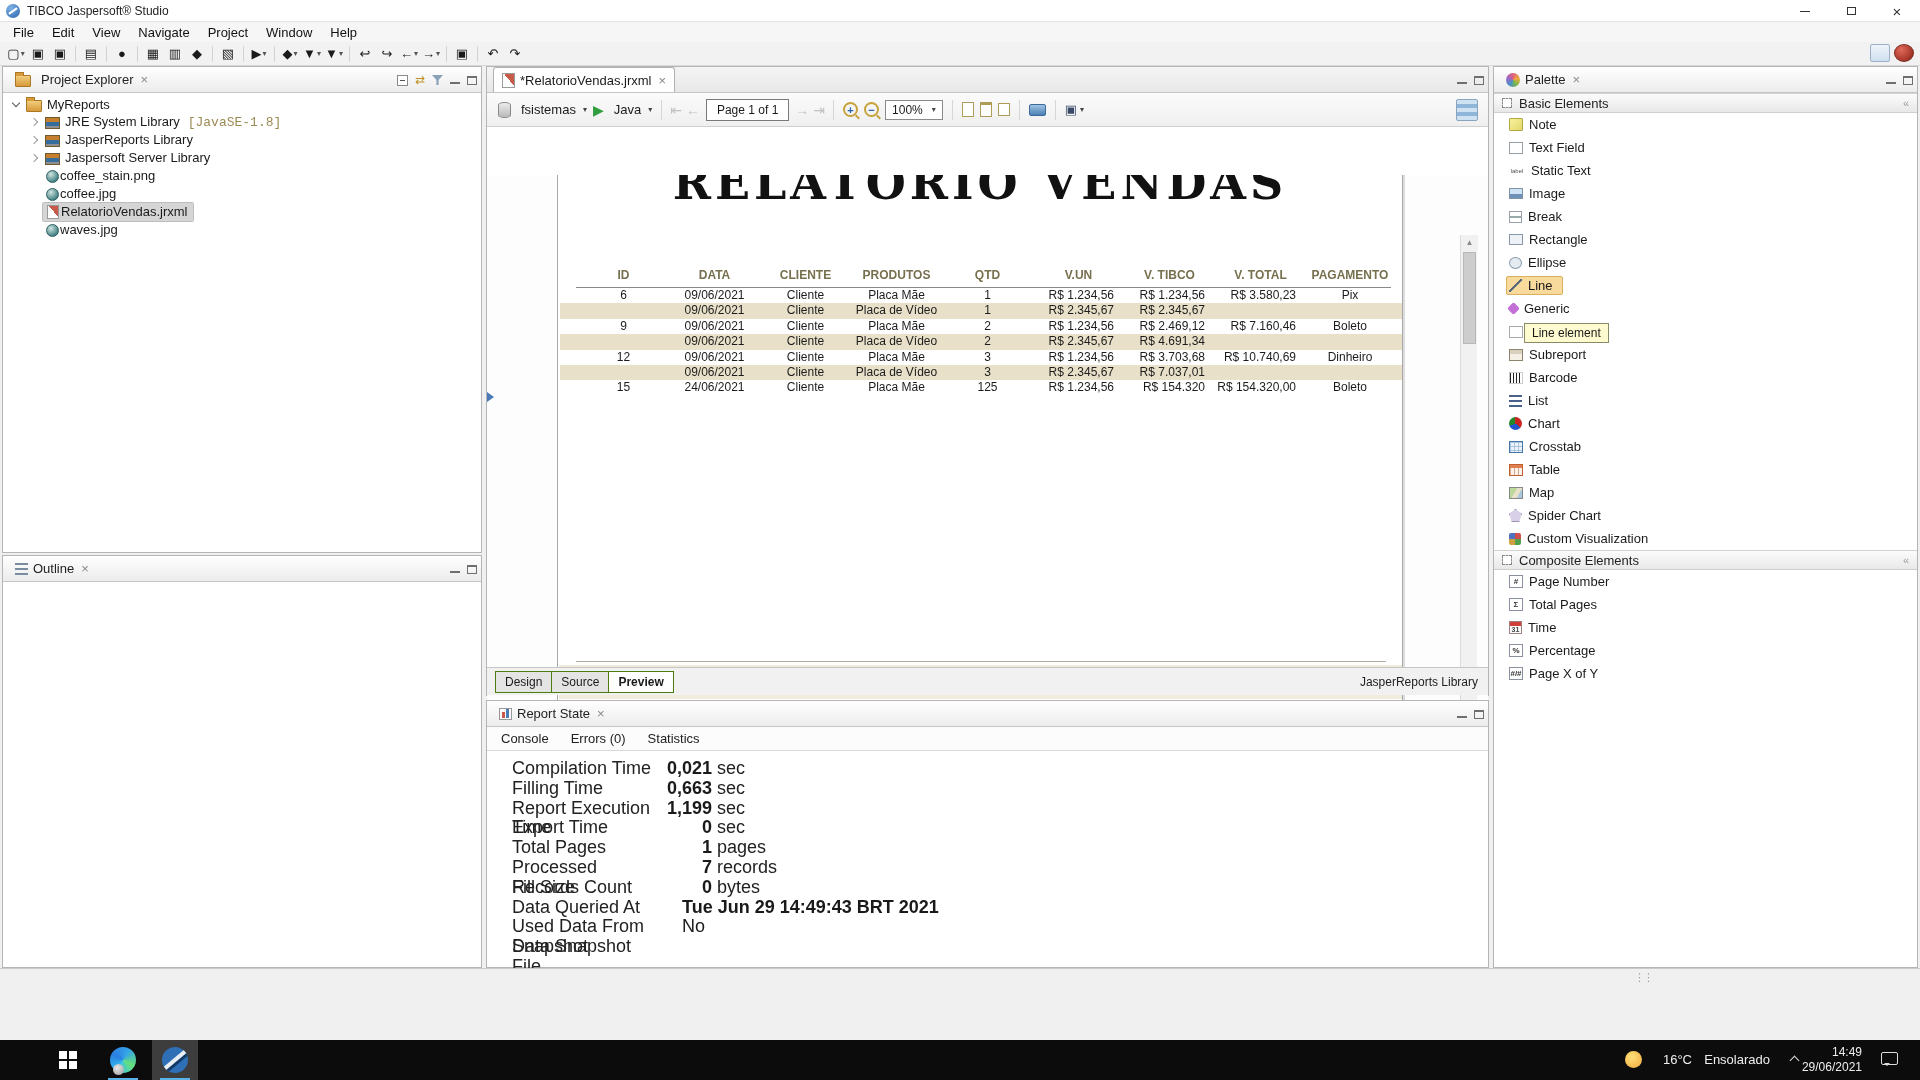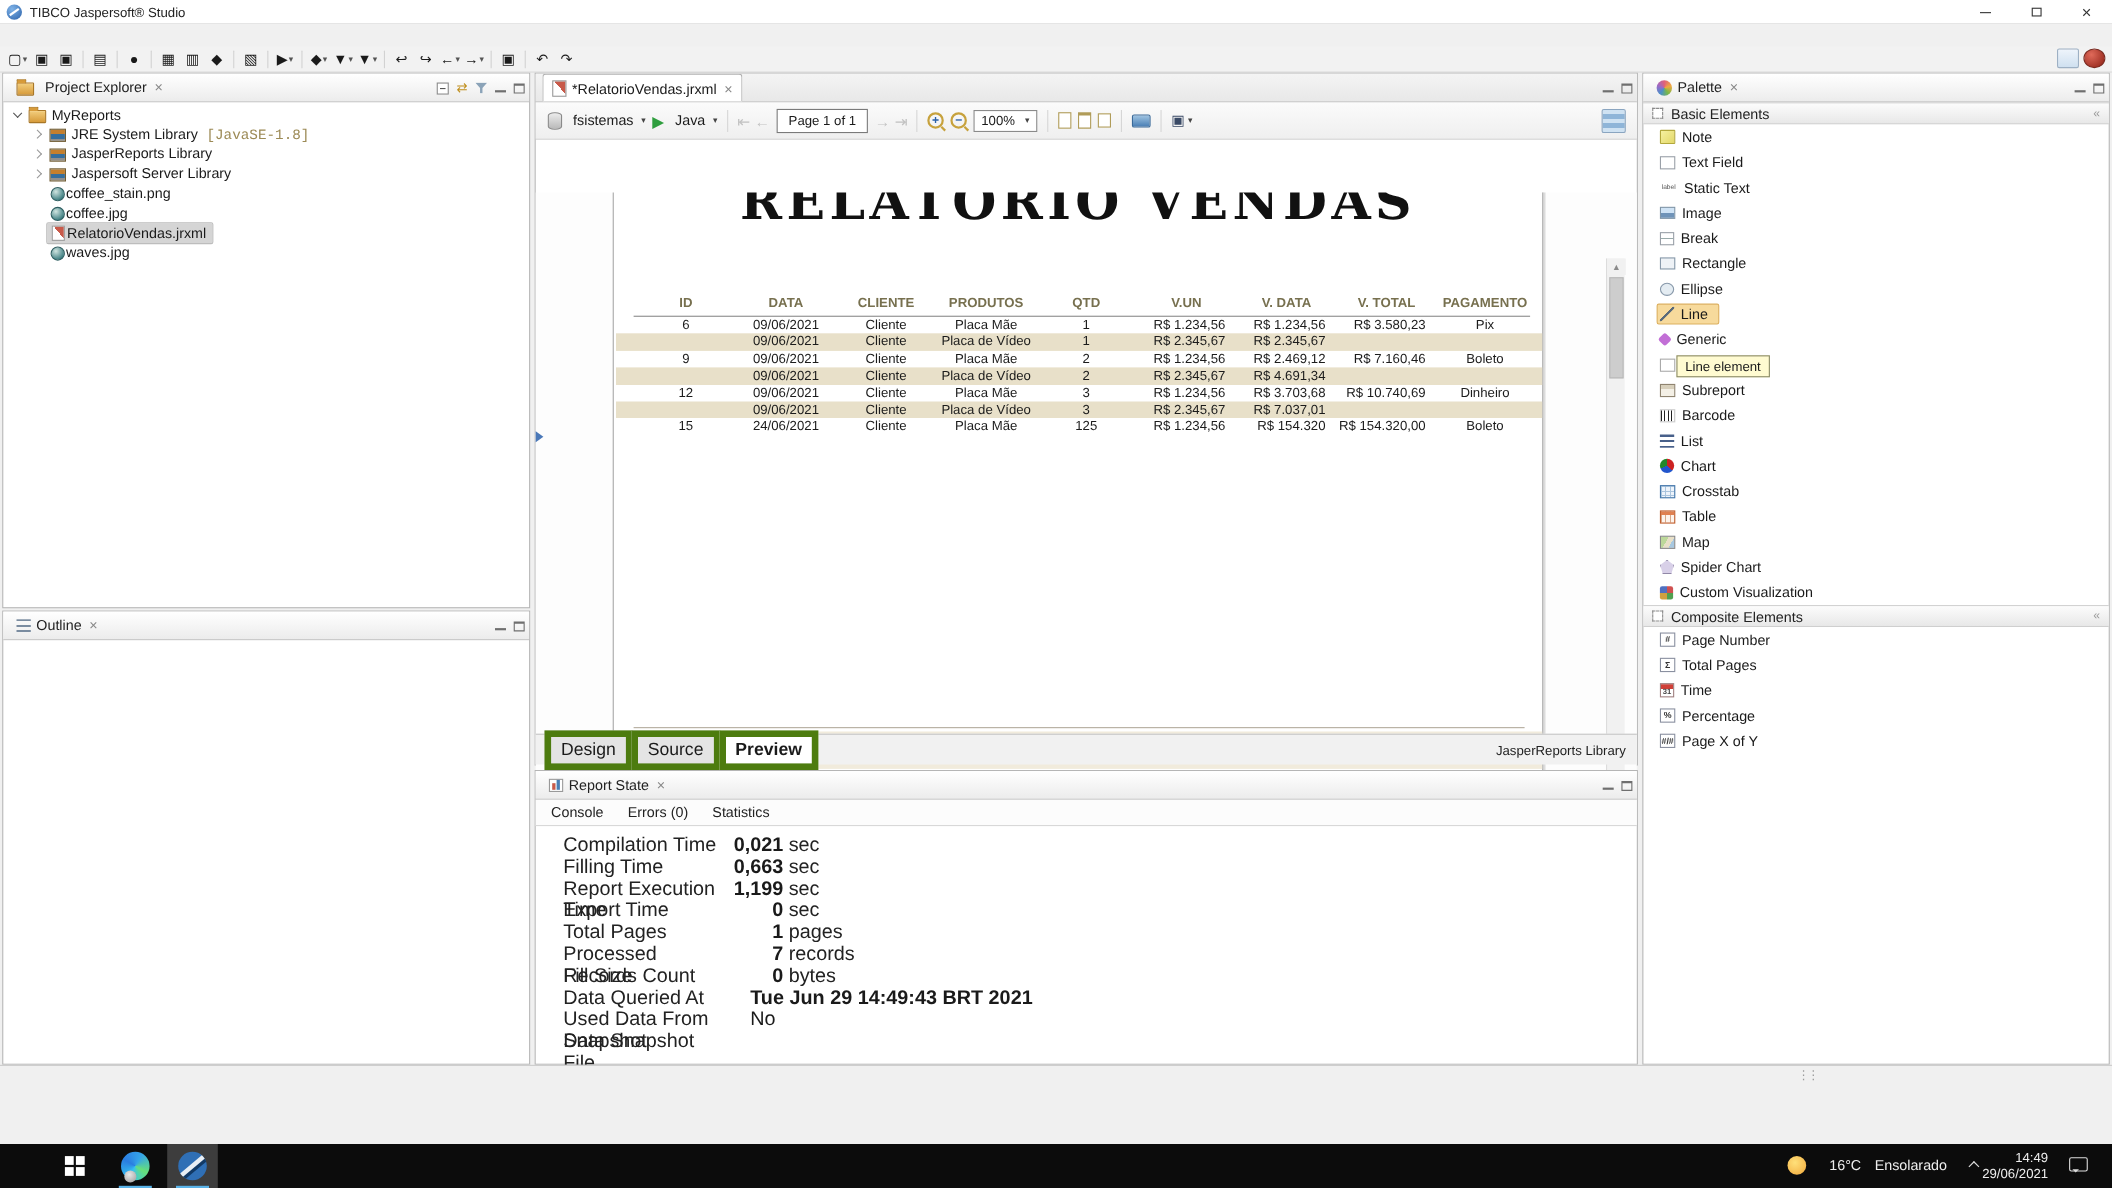--- a/index.html
+++ b/index.html
@@ -115,21 +115,21 @@
   #rfootband{position:absolute;left:1px;top:509px;width:843px;height:34px;background:#f1ebdc;display:flex;align-items:center;}
   #rfootdate{position:absolute;left:28px;font-size:11px;color:#8a8171;}
   #rfoottotal{position:absolute;left:361px;font-size:12px;font-weight:600;color:#222;}
 
   #vscroll{position:absolute;left:973px;top:60px;width:17px;height:542px;background:#f1f1f1;border-left:1px solid #dcdcdc;}
   .sarrow{position:absolute;left:0;width:17px;height:15px;display:flex;align-items:center;justify-content:center;font-size:8px;color:#8a8a8a;background:#f1f1f1;}
   #sthumb{position:absolute;left:2px;top:17px;width:13px;height:92px;background:#cdcdcd;border:1px solid #b8b8b8;}
   #sash-arrow{position:absolute;left:487px;top:392px;width:0;height:0;border-top:5px solid transparent;border-bottom:5px solid transparent;border-left:7px solid #4a78b8;z-index:5;}
 
   #bottomtabs{position:absolute;left:0;bottom:0;width:1001px;height:28px;background:#f1f1f1;border-top:1px solid #c6c6c6;display:flex;align-items:center;padding-left:8px;}
-  .btab{border:6px solid #4d7c0f;background:#e4e4e4;padding:3px 9px;font-size:16px;margin-right:-1px;text-align:right;}
+  .btab{border:1px solid #4d7c0f;background:#e4e4e4;padding:3px 9px;font-size:12px;margin-right:-1px;text-align:right;}
   .btab.on{background:#fff;font-weight:bold;}
   #editor-right-label{position:absolute;right:10px;bottom:6px;font-size:12px;color:#222;}
 
   
   #reportstate{left:486px;top:700px;width:1003px;height:268px;}
   .ic-chartmini{width:13px;height:12px;background:#fff;border:1px solid #999;position:relative;}
   .ic-chartmini::before{content:"";position:absolute;left:2px;bottom:1px;width:3px;height:6px;background:#c85a4a;}
   .ic-chartmini::after{content:"";position:absolute;left:6px;bottom:1px;width:3px;height:9px;background:#4a7fb5;}
   #rstabs{height:24px;display:flex;align-items:center;padding-left:14px;gap:22px;border-bottom:1px solid #d8d8d8;background:#fcfcfc;}
   .rstab{font-size:13px;color:#222;}
@@ -214,20 +214,30 @@
       <span class="wbtn">
           <span class="wmin"></span>
         </span>
       <span class="wbtn">
           <span class="wmax"></span>
         </span>
       <span class="wbtn wclose">×</span>
     </div>
   </div>
 
+  <div id="menubar">
+
+  <span class="mitem">File</span>
+      <span class="mitem">Edit</span>
+      <span class="mitem">View</span>
+      <span class="mitem">Navigate</span>
+      <span class="mitem">Project</span>
+      <span class="mitem">Window</span>
+      <span class="mitem">Help</span>
+    </div>
 
   <div id="toolbar">
 
   <span class="tb">
         <span class="tg">▢</span>
         <span class="tcaret show"></span>
       </span>
       <span class="tb">
         <span class="tg">▣</span>
 
@@ -495,21 +505,21 @@
       <div id="page">
         <div id="rtitle">RELATORIO VENDAS</div>
         <div id="rheader">
 
         <span class="hcell c0">ID</span>
             <span class="hcell c1">DATA</span>
             <span class="hcell c2">CLIENTE</span>
             <span class="hcell c3">PRODUTOS</span>
             <span class="hcell c4">QTD</span>
             <span class="hcell c5">V.UN</span>
-            <span class="hcell c6">V. DATA</span>
+            <span class="hcell c6">V. TIBCO</span>
             <span class="hcell c7">V. TOTAL</span>
             <span class="hcell c8">PAGAMENTO</span>
           </div>
         <div id="rheadline"></div>
         <div id="rrows">
 
         <div class="prow">
               <span class="pcell c0">6</span>
               <span class="pcell c1">09/06/2021</span>
               <span class="pcell c2">Cliente</span>

